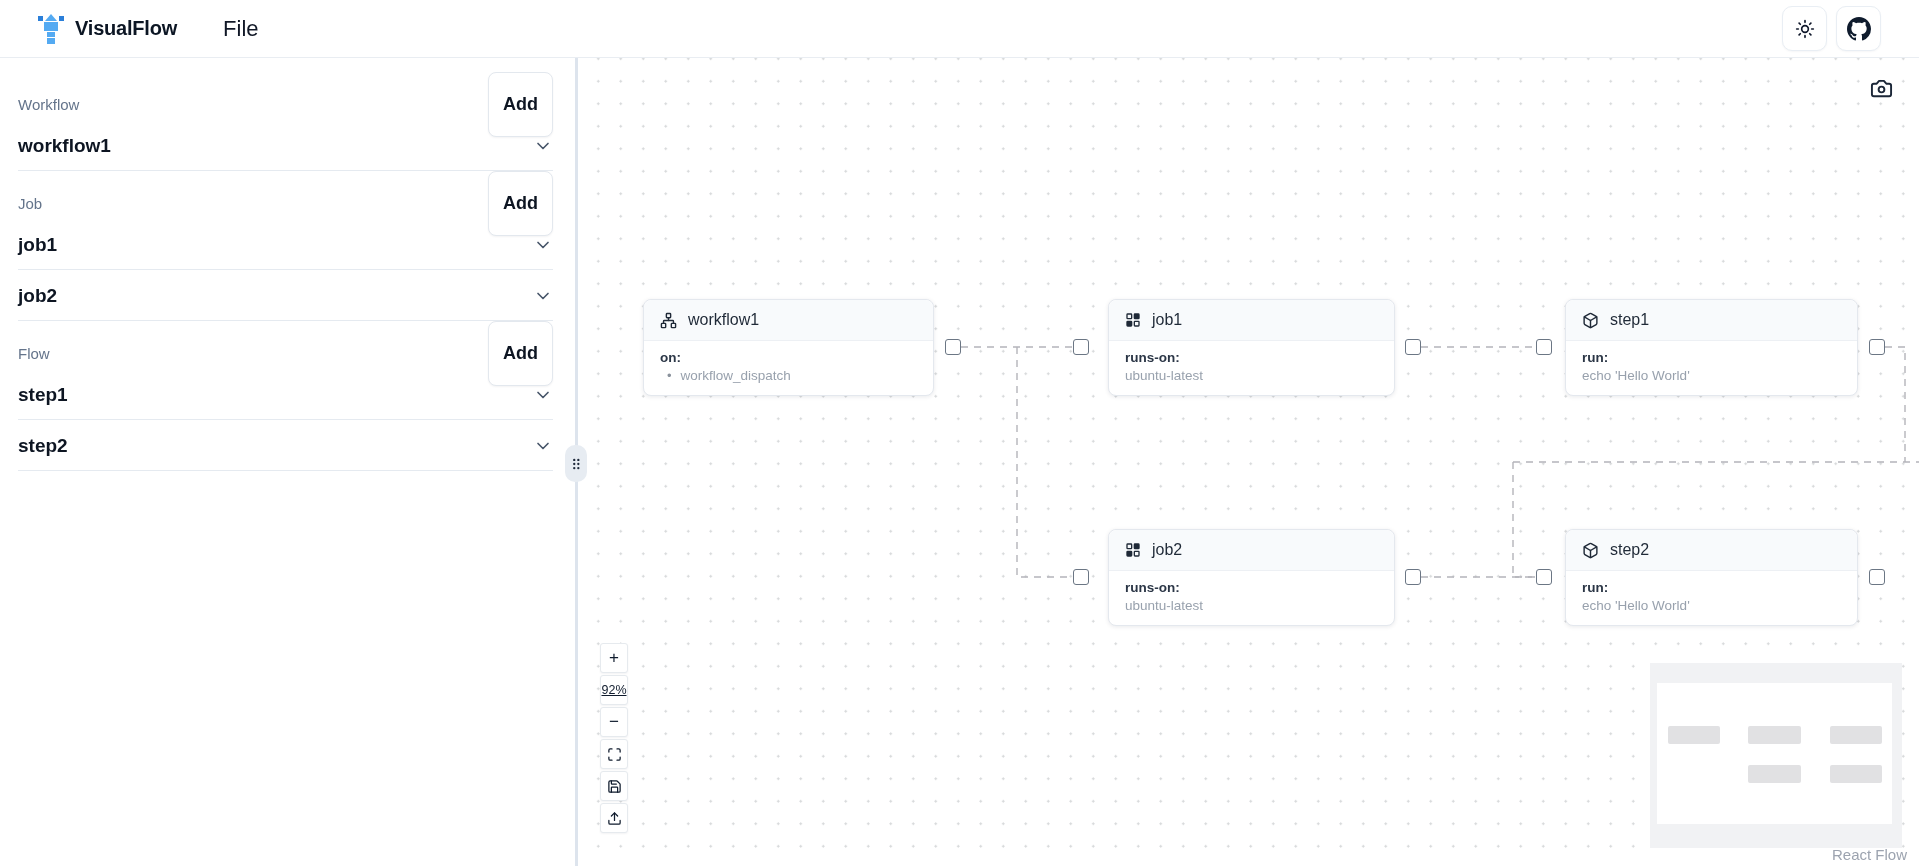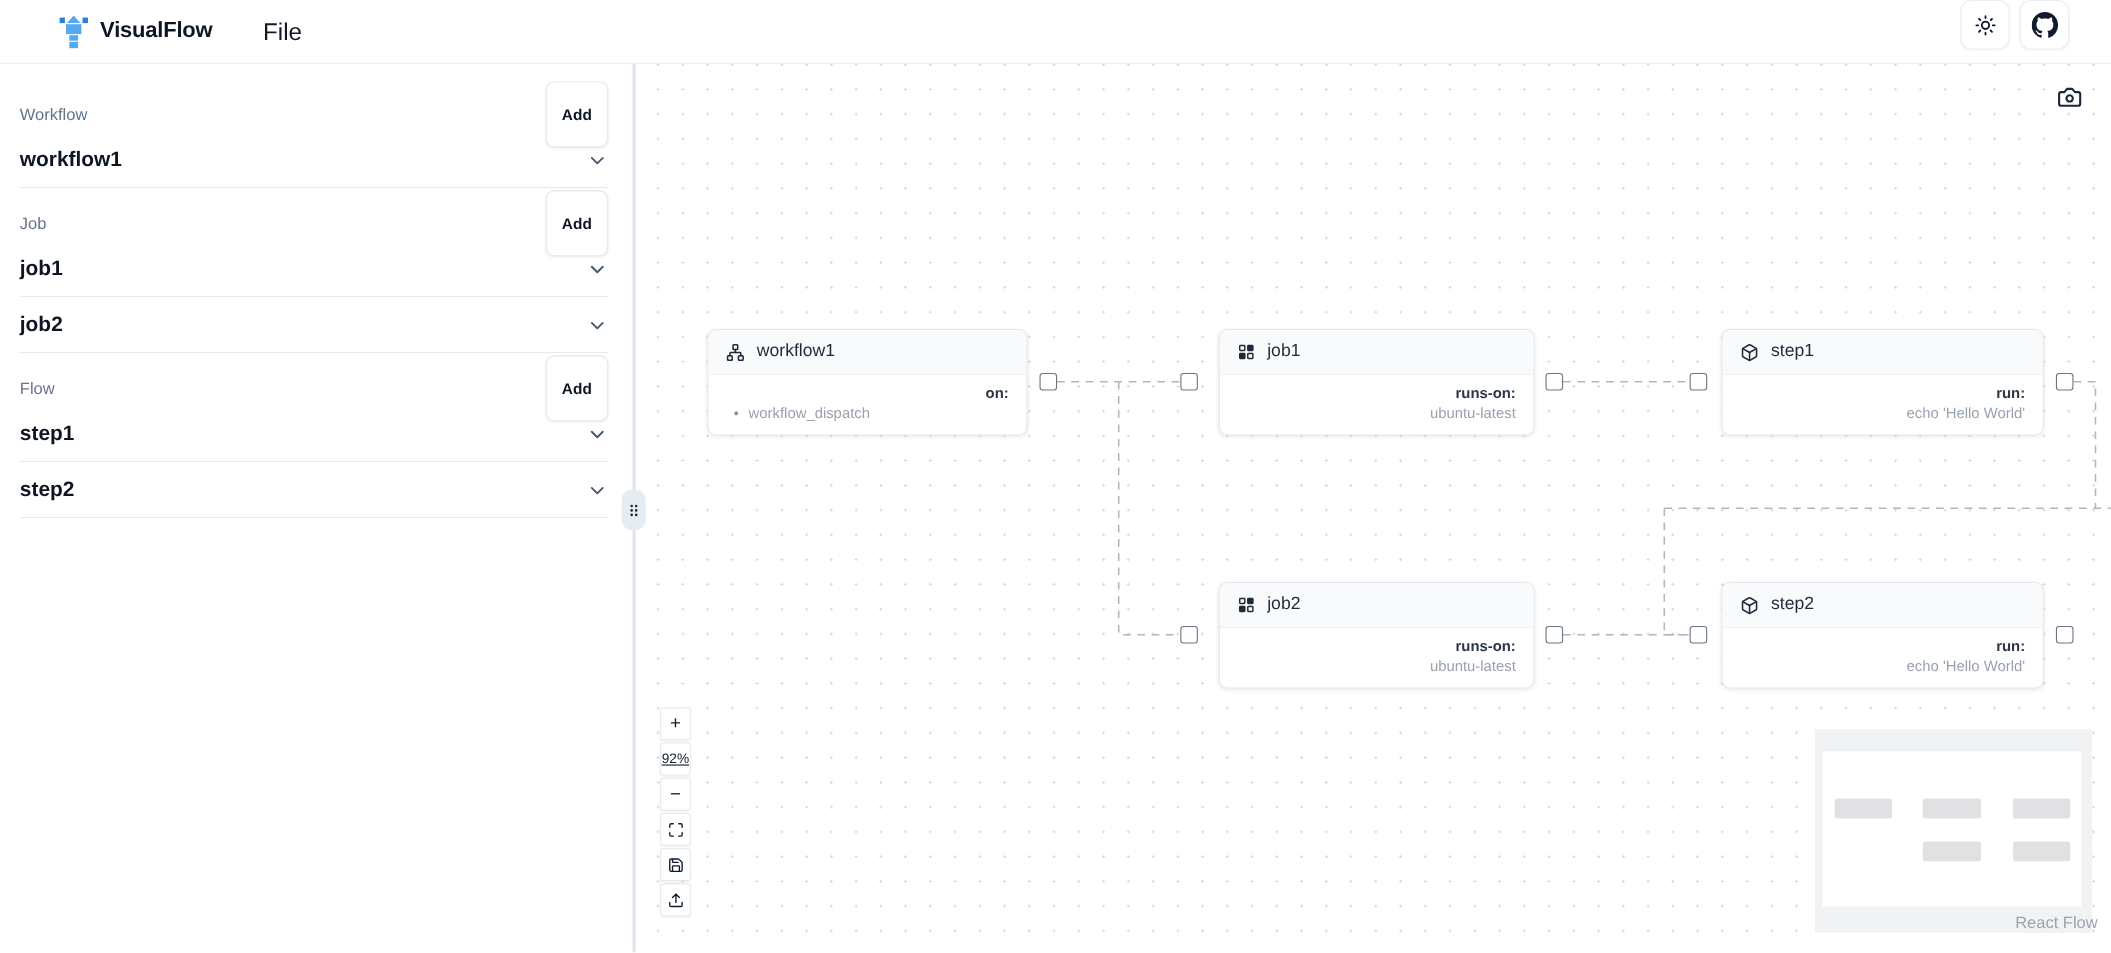--- a/index.html
+++ b/index.html
@@ -1,40 +1,40 @@
 <!DOCTYPE html>
 <html><head>
 <meta charset="utf-8">
 <style>
   * { margin:0; padding:0; box-sizing:border-box; }
   html,body { width:1919px; height:866px; overflow:hidden; background:#fff;
     font-family:"Liberation Sans", sans-serif; color:#16202e; }
   .app { position:relative; width:1919px; height:866px; display:flex; flex-direction:column; }
 
   
-  header { height:58px; flex:0 0 58px; display:flex; 
-    padding:0 38px 0 54px; border-bottom:1px solid #e9edf2; background:#fff; position:relative; z-index:5; }
+  header { height:58px; flex:0 0 58px; display:flex; align-items:center;
+    padding:0 38px 0 38px; border-bottom:1px solid #e9edf2; background:#fff; position:relative; z-index:5; }
   .brand { display:flex; align-items:center; gap:11px; }
   .app-title { font-size:20px; font-weight:700; color:#0c1624; letter-spacing:-0.2px; }
   .menu-item { margin-left:36px; font-size:22px; color:#111827; background:none; border:none;
     cursor:pointer; font-family:inherit; padding:6px 10px; border-radius:6px; }
   .header-actions { margin-left:auto; display:flex; gap:9px; }
   .icon-btn { width:45px; height:45px; border:1px solid #e9eef4; border-radius:10px; background:#fff;
     display:flex; align-items:center; justify-content:center; cursor:pointer;
     box-shadow:0 1px 2px rgba(16,24,40,.04); }
 
   
   .main { flex:1; display:flex; position:relative; min-height:0; }
 
   
   aside { width:575px; flex:0 0 575px; background:#fff; padding:30px 22px 0 18px; }
   .side-section { margin-bottom:16px; }
   .section-head { display:flex; align-items:center; justify-content:space-between; height:32px; }
   .section-label { font-size:15px; color:#64748b; }
-  .add-btn { font-family:inherit; font-size:14px; font-weight:600; color:#0d1522; background:#fff;
+  .add-btn { font-family:inherit; font-size:18px; font-weight:600; color:#0d1522; background:#fff;
     border:1px solid #e3e8ee; border-radius:8px; padding:21px 14px; cursor:pointer;
     box-shadow:0 1px 2px rgba(16,24,40,.05); }
   .side-item { display:flex; align-items:center; justify-content:space-between;
     padding:15px 0 13px 0; border-bottom:1px solid #e5eaf0; cursor:pointer; }
   .side-item-name { font-size:19px; font-weight:700; color:#0d1522; }
 
   
   .divider { width:3px; flex:0 0 3px; background:#dde4ed; }
   .grip { position:absolute; left:565px; top:387px; width:22px; height:37px; background:#e7ecf2;
     border-radius:10px; display:flex; align-items:center; justify-content:center; cursor:col-resize; z-index:6; }
@@ -46,40 +46,40 @@
   .edges { position:absolute; left:0; top:0; width:1341px; height:808px; pointer-events:none; }
 
   .handle { position:absolute; width:16px; height:16px; background:#fff;
     border:1.5px solid #6b7684; border-radius:3px; cursor:crosshair; }
 
   .node { position:absolute; width:291px; background:#fff; border:1px solid #e4e8ee; border-radius:8px;
     box-shadow:0 1px 4px rgba(16,24,40,.09); cursor:grab; }
   .node-header { display:flex; align-items:center; gap:11px; padding:11px 16px; background:#f8fafc;
     border-bottom:1px solid #edf0f4; border-radius:8px 8px 0 0; color:#1f2937; }
   .node-title { font-size:16px; font-weight:500; color:#1f2937; }
-  .node-body { padding:9px 16px 12px 16px;text-align:right; }
+  .node-body { padding:9px 16px 12px 16px; }
   .node-label { font-size:13.5px; font-weight:700; color:#2b3646; margin-bottom:3px; }
   .node-value { font-size:13.5px; color:#98a1ad; }
   .bullet-row { display:flex; align-items:center; gap:9px; padding-left:7px; }
   .bullet { color:#8a929c; font-size:13px; }
 
   .camera-btn { position:absolute; top:17px; right:25px; width:26px; height:26px; background:none;
     border:none; cursor:pointer; color:#1b2637; display:flex; align-items:center; justify-content:center; }
 
   .controls { position:absolute; left:22px; top:585px; display:flex; flex-direction:column; gap:2px; }
   .ctrl-btn { width:28px; height:30px; background:#fff; border:1px solid #e6eaee; border-radius:3px;
     display:flex; align-items:center; justify-content:center; cursor:pointer; font-family:inherit;
     font-size:17px; color:#0f1b2d; box-shadow:0 1px 2px rgba(16,24,40,.05); }
   .zoom-display { font-size:12.5px; color:#0f1b2d; cursor:default;text-decoration:underline; }
 
   .minimap { position:absolute; left:1072px; top:605px; width:252px; height:185px; background:#f1f2f4; }
   .mm-viewport { position:absolute; left:7px; top:20px; width:235px; height:141px; background:#fff; }
   .mm-node { position:absolute; background:#e1e1e3; border-radius:2px; }
 
-  .attribution { position:absolute; right:12px; bottom:18px; font-size:15px; color:#9ca3af;
+  .attribution { position:absolute; right:12px; bottom:3px; font-size:15px; color:#9ca3af;
     text-decoration:none; cursor:pointer; }
 </style>
 </head>
 <body>
 
 <div class="app">
 
   <header>
     <div class="brand">
       <svg width="26" height="30" viewBox="0 0 26 30">

